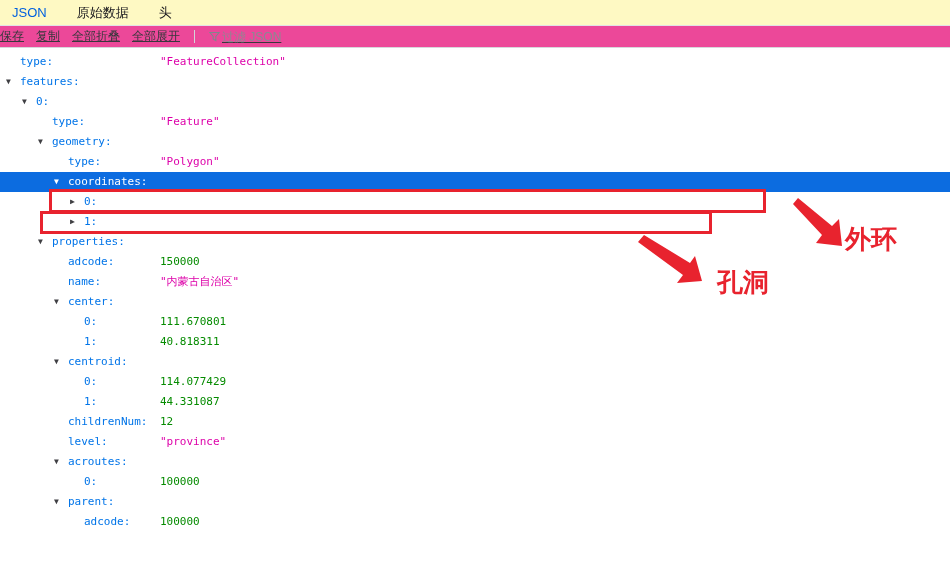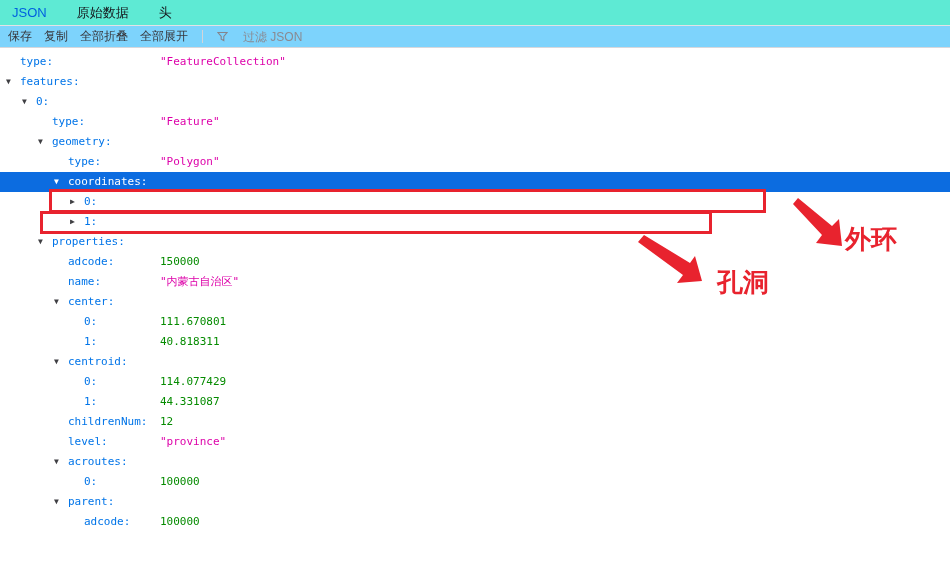--- a/index.html
+++ b/index.html
@@ -3,35 +3,35 @@
 <meta charset="utf-8">
 <style>
   html,body{margin:0;padding:0;}
   body{
     width:950px;height:586px;position:relative;overflow:hidden;
     background:#ffffff;font-family:"Liberation Sans",sans-serif;
     -webkit-font-smoothing:antialiased;
   }
   
   .tabbar{
-    height:25px;background:#5eead4;border-bottom:1px solid #e2e2e6;
+    height:25px;background:#fef9c3;border-bottom:1px solid #e2e2e6;
     display:flex;align-items:center;padding-left:12px;gap:30px;
     font-size:13px;color:#15141a;
   }
   .tab{cursor:default;line-height:25px;}
   .tab.active{color:var(--tab-active);}
   
   .toolbar{
-    height:21px;background:#7dd3fc;border-bottom:1px solid #d7d7db;
-    display:flex;align-items:center;padding-left:8px;gap:12px;
-    font-size:12px;color:#38383d;
+    height:21px;background:#ec4899;border-bottom:1px solid #d7d7db;
+    display:flex;align-items:center;gap:12px;
+    font-size:12px;color:#38383d;text-decoration:underline;
   }
   .tbtn{cursor:default;white-space:nowrap;}
   .tb-sep{width:1px;height:13px;background:#d4d4d8;margin:0 2px;}
-  .filterwrap{display:flex;align-items:center;gap:15px;}
+  .filterwrap{display:flex;align-items:center;gap:2px;}
   .funnel{flex:0 0 auto;display:block;}
   .filter-input{
     border:none;outline:none;background:transparent;width:130px;
     font-size:12px;font-family:"Liberation Sans",sans-serif;color:#38383d;padding:0;
   }
   .filter-input::placeholder{color:#8a8a92;opacity:1;}
   
   .tree{
     position:absolute;top:52px;left:0;right:0;
     font-family:"DejaVu Sans Mono","Liberation Mono",monospace;

